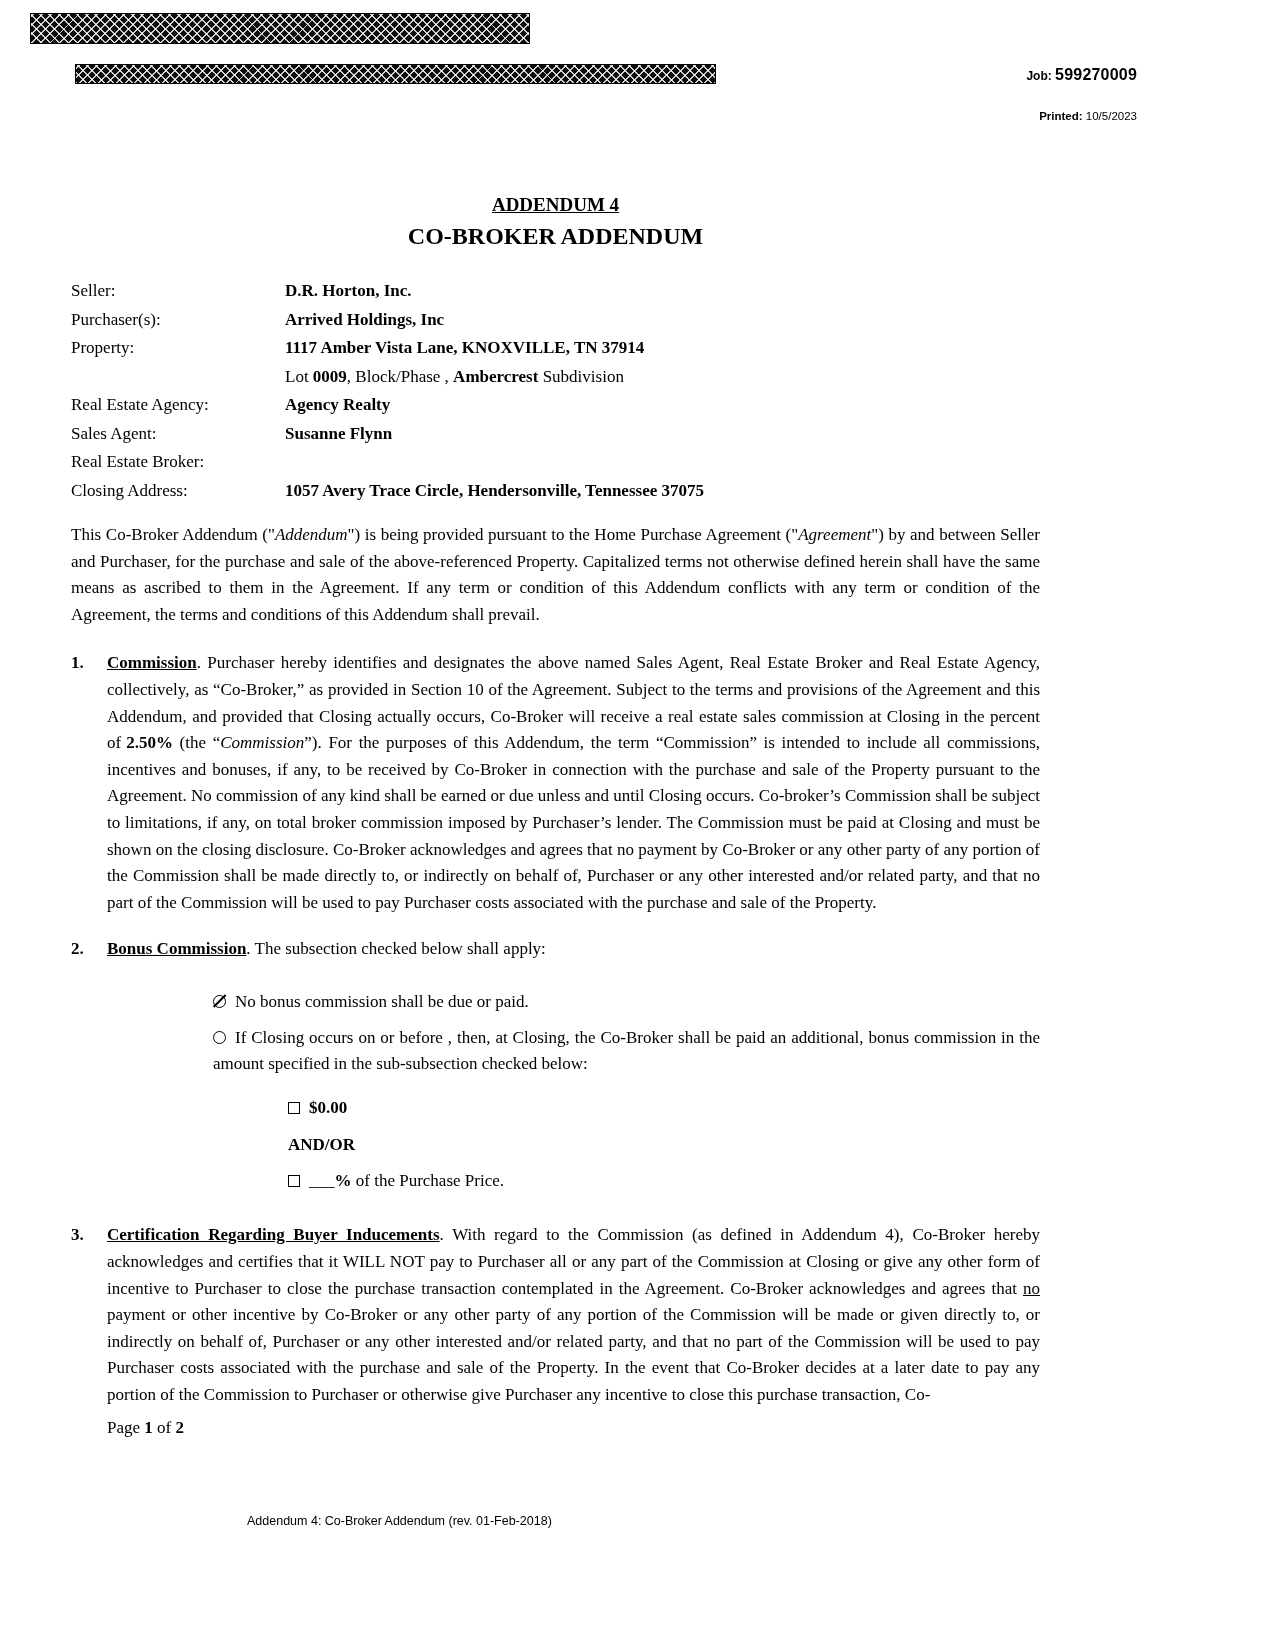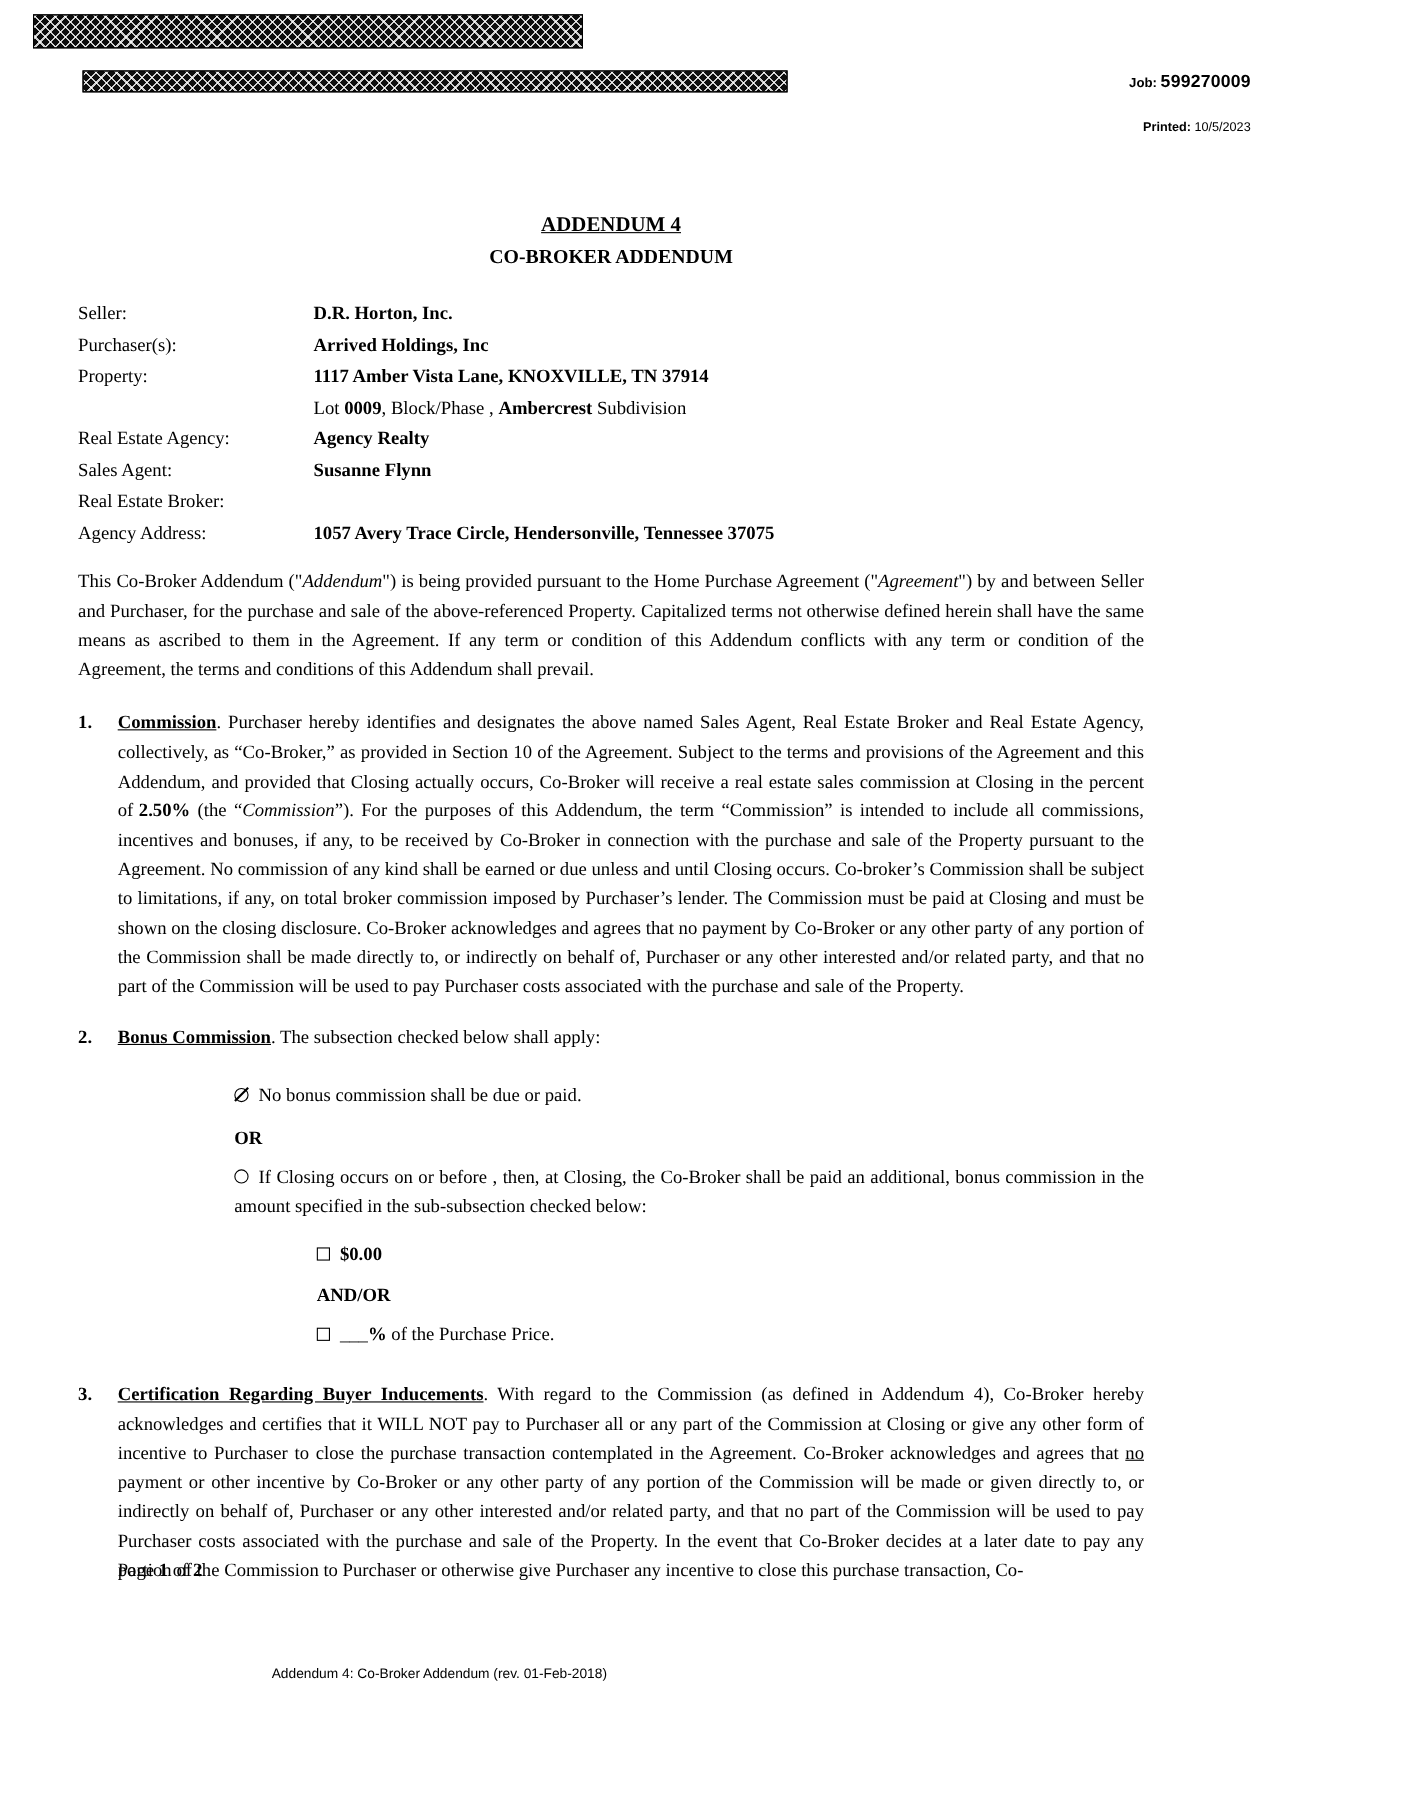--- a/index.html
+++ b/index.html
@@ -46,21 +46,21 @@
 
   .title1 {
     margin-top:194px;
     text-align:center;
     font-size:19px; font-weight:bold;
     text-decoration:underline;
   }
   .title2 {
     margin-top:7px;
     text-align:center;
-    font-size:18px; font-weight:bold;
+    font-size:24px; font-weight:bold;
   }
 
   
   .fields { margin-top:27px; font-size:17px; }
   .frow { display:flex; line-height:28.5px; }
   .flabel { width:214px; flex:0 0 214px; }
   .fvalue { flex:1; }
   .bold { font-weight:bold; }
   .italic { font-style:italic; }
   .underline { text-decoration:underline; }
@@ -166,39 +166,38 @@
       </div>
       <div class="frow">
         <div class="flabel">Sales Agent:</div>
         <div class="fvalue bold">Susanne Flynn</div>
       </div>
       <div class="frow">
         <div class="flabel">Real Estate Broker:</div>
         <div class="fvalue bold"></div>
       </div>
       <div class="frow">
-        <div class="flabel">Agency Address:</div>
+        <div class="flabel">Closing Address:</div>
         <div class="fvalue bold">1057 Avery Trace Circle, Hendersonville, Tennessee  37075</div>
       </div>
     </div>
 
     <p class="body-text just intro"><span>This Co-Broker Addendum ("</span><span class="italic">Addendum</span><span>") is being provided pursuant to the Home Purchase Agreement ("</span><span class="italic">Agreement</span><span>") by and between Seller and Purchaser, for the purchase and sale of the above-referenced Property. Capitalized terms not otherwise defined herein shall have the same means as ascribed to them in the Agreement. If any term or condition of this Addendum conflicts with any term or condition of the Agreement, the terms and conditions of this Addendum shall prevail.</span></p>
 
     <div class="item item-1">
       <div class="item-num">1.</div>
       <div class="item-body just"><span class="bold underline">Commission</span><span>.  Purchaser hereby identifies and designates the above named Sales Agent, Real Estate Broker and Real Estate Agency, collectively, as “Co-Broker,” as provided in Section 10 of the Agreement. Subject to the terms and provisions of the Agreement and this Addendum, and provided that Closing actually occurs, Co-Broker will receive a real estate sales commission at Closing in the percent of</span><span class="bold pct">2.50%</span><span> (the “</span><span class="italic">Commission</span><span>”). For the purposes of this Addendum, the term “Commission” is intended to include all commissions, incentives and bonuses, if any, to be received by Co-Broker in connection with the purchase and sale of the Property pursuant to the Agreement. No commission of any kind shall be earned or due unless and until Closing occurs. Co-broker’s Commission shall be subject to limitations, if any, on total broker commission imposed by Purchaser’s lender. The Commission must be paid at Closing and must be shown on the closing disclosure. Co-Broker acknowledges and agrees that no payment by Co-Broker or any other party of any portion of the Commission shall be made directly to, or indirectly on behalf of, Purchaser or any other interested and/or related party, and that no part of the Commission will be used to pay Purchaser costs associated with the purchase and sale of the Property.</span></div>
     </div>
 
     <div class="item item-2">
       <div class="item-num">2.</div>
       <div class="item-body">
         <p><span class="bold underline">Bonus Commission</span><span>.  The subsection checked below shall apply:</span></p>
         <div class="opt-group">
           <p class="opt opt-a"><span class="radio checked"></span><span>No bonus commission shall be due or paid.</span></p>
-          <p class="or-label">OR</p>
           <p class="opt opt-b2 just"><span class="radio"></span><span>If Closing occurs on or before , then, at Closing, the Co-Broker shall be paid an additional, bonus commission in the amount specified in the sub-subsection checked below:</span></p>
           <div class="sub-group">
             <p class="sub-opt sub-opt-first"><span class="checkbox"></span><span class="bold">$0.00</span></p>
             <p class="andor-label">AND/OR</p>
             <p class="sub-opt"><span class="checkbox"></span><span>___</span><span class="bold">%</span><span> of the Purchase Price.</span></p>
           </div>
         </div>
       </div>
     </div>
 

